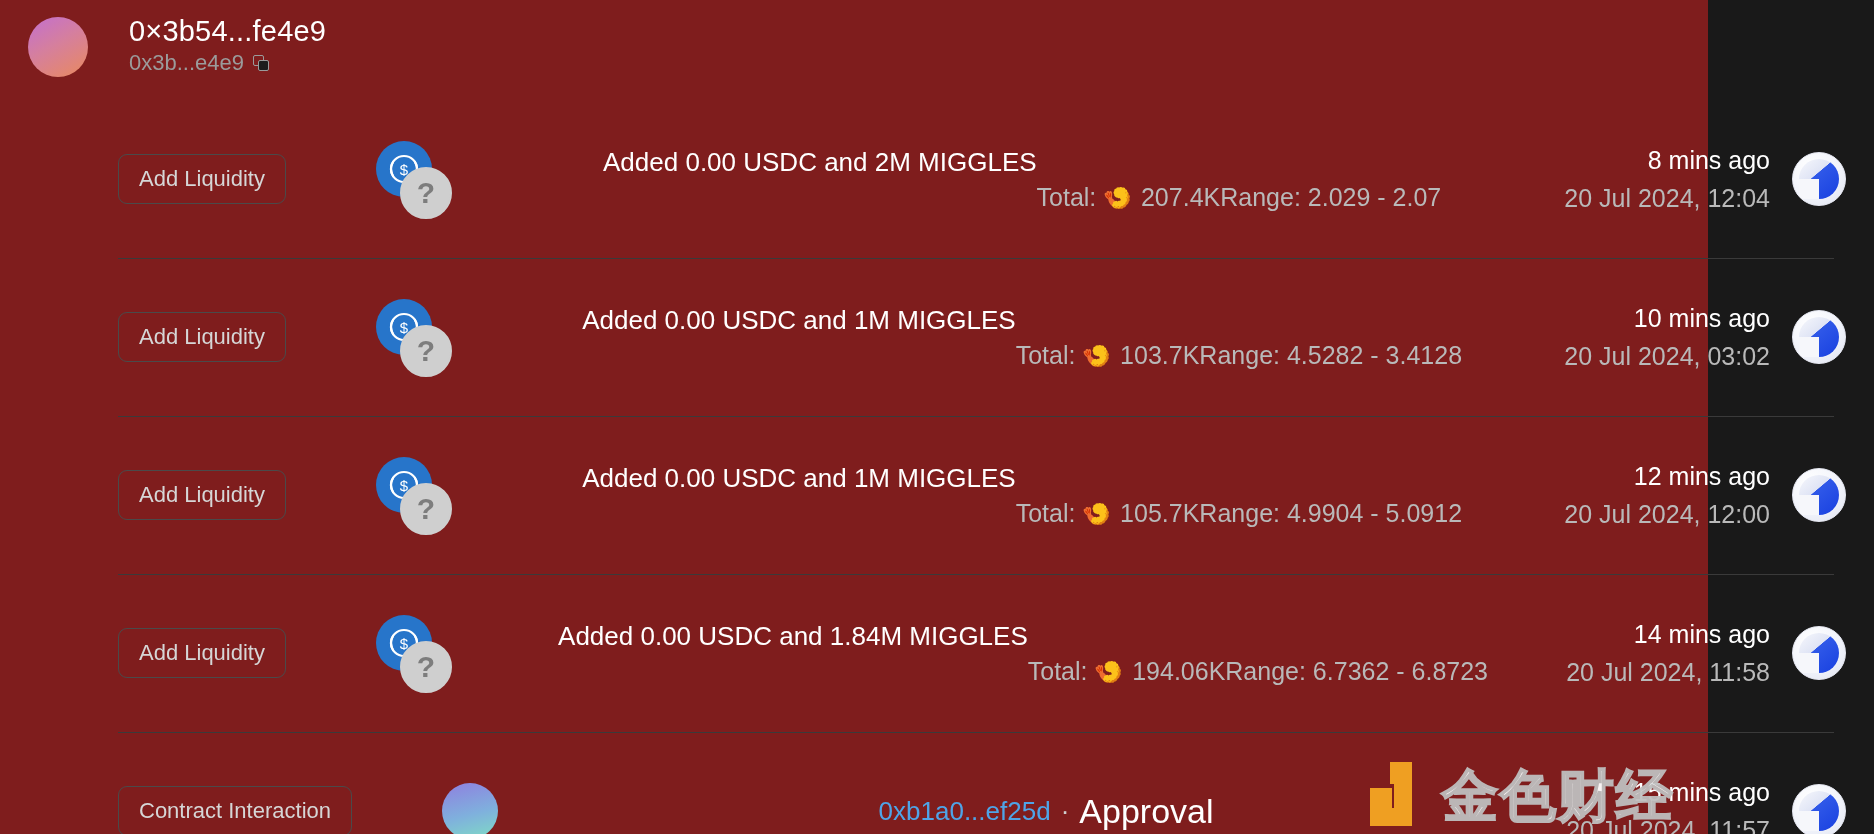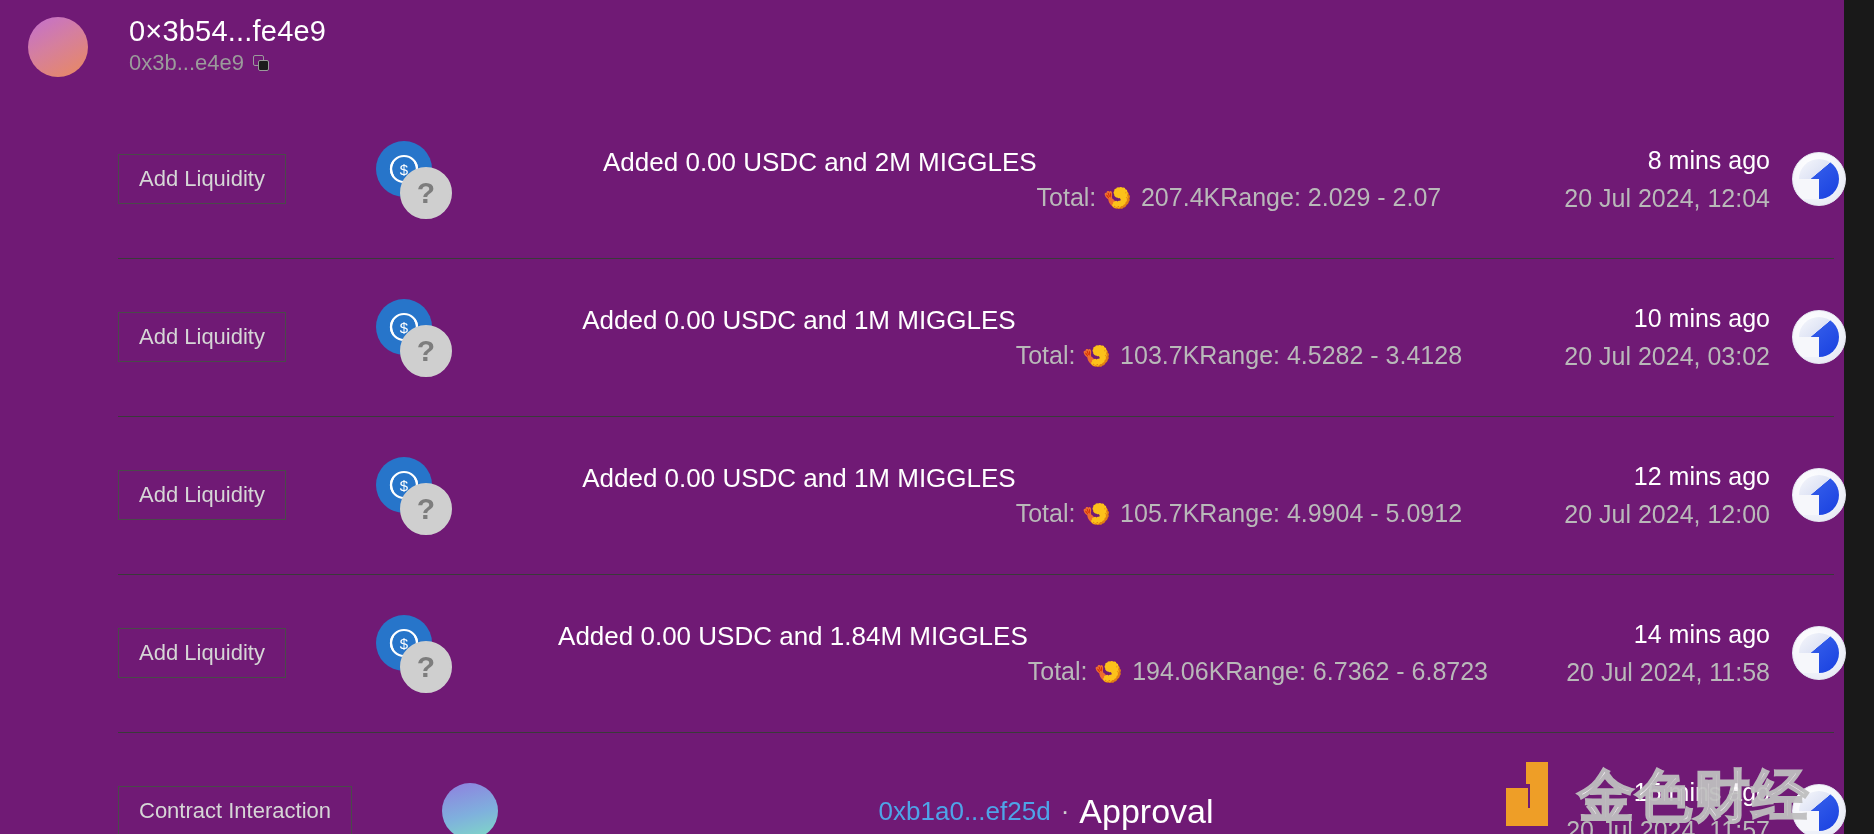--- a/index.html
+++ b/index.html
@@ -5,23 +5,23 @@
   * { box-sizing: border-box; margin: 0; padding: 0; }
   html, body {
     width: 1874px;
     height: 834px;
     background: #191919;
     font-family: "Liberation Sans", sans-serif;
     overflow: hidden;
   }
   #root {
     position: relative;
-    width: 1844px;
+    width: 1708px;
     height: 834px;
-    background: #701a75;
+    background: #7f1d1d;
   }
 
   
   .header {
     position: absolute;
     left: 0; top: 0;
     width: 1874px;
     height: 100px;
     display: flex;
     align-items: flex-start;
@@ -95,21 +95,21 @@
     content: "";
     position: absolute;
     left: 118px; right: 40px; top: 0;
     height: 1px;
     background: #3a3a3a;
   }
 
   .action-btn {
     flex: 0 0 auto;
     border: 1px solid #4a4a4a;
-    border-radius: 0;
+    border-radius: 9px;
     color: #d6d6d6;
     font-size: 22px;
     padding: 11px 20px;
     background: transparent;
     line-height: 26px;
     white-space: nowrap;
     font-family: "Liberation Sans", sans-serif;
   }
 
   .icon-stack {

